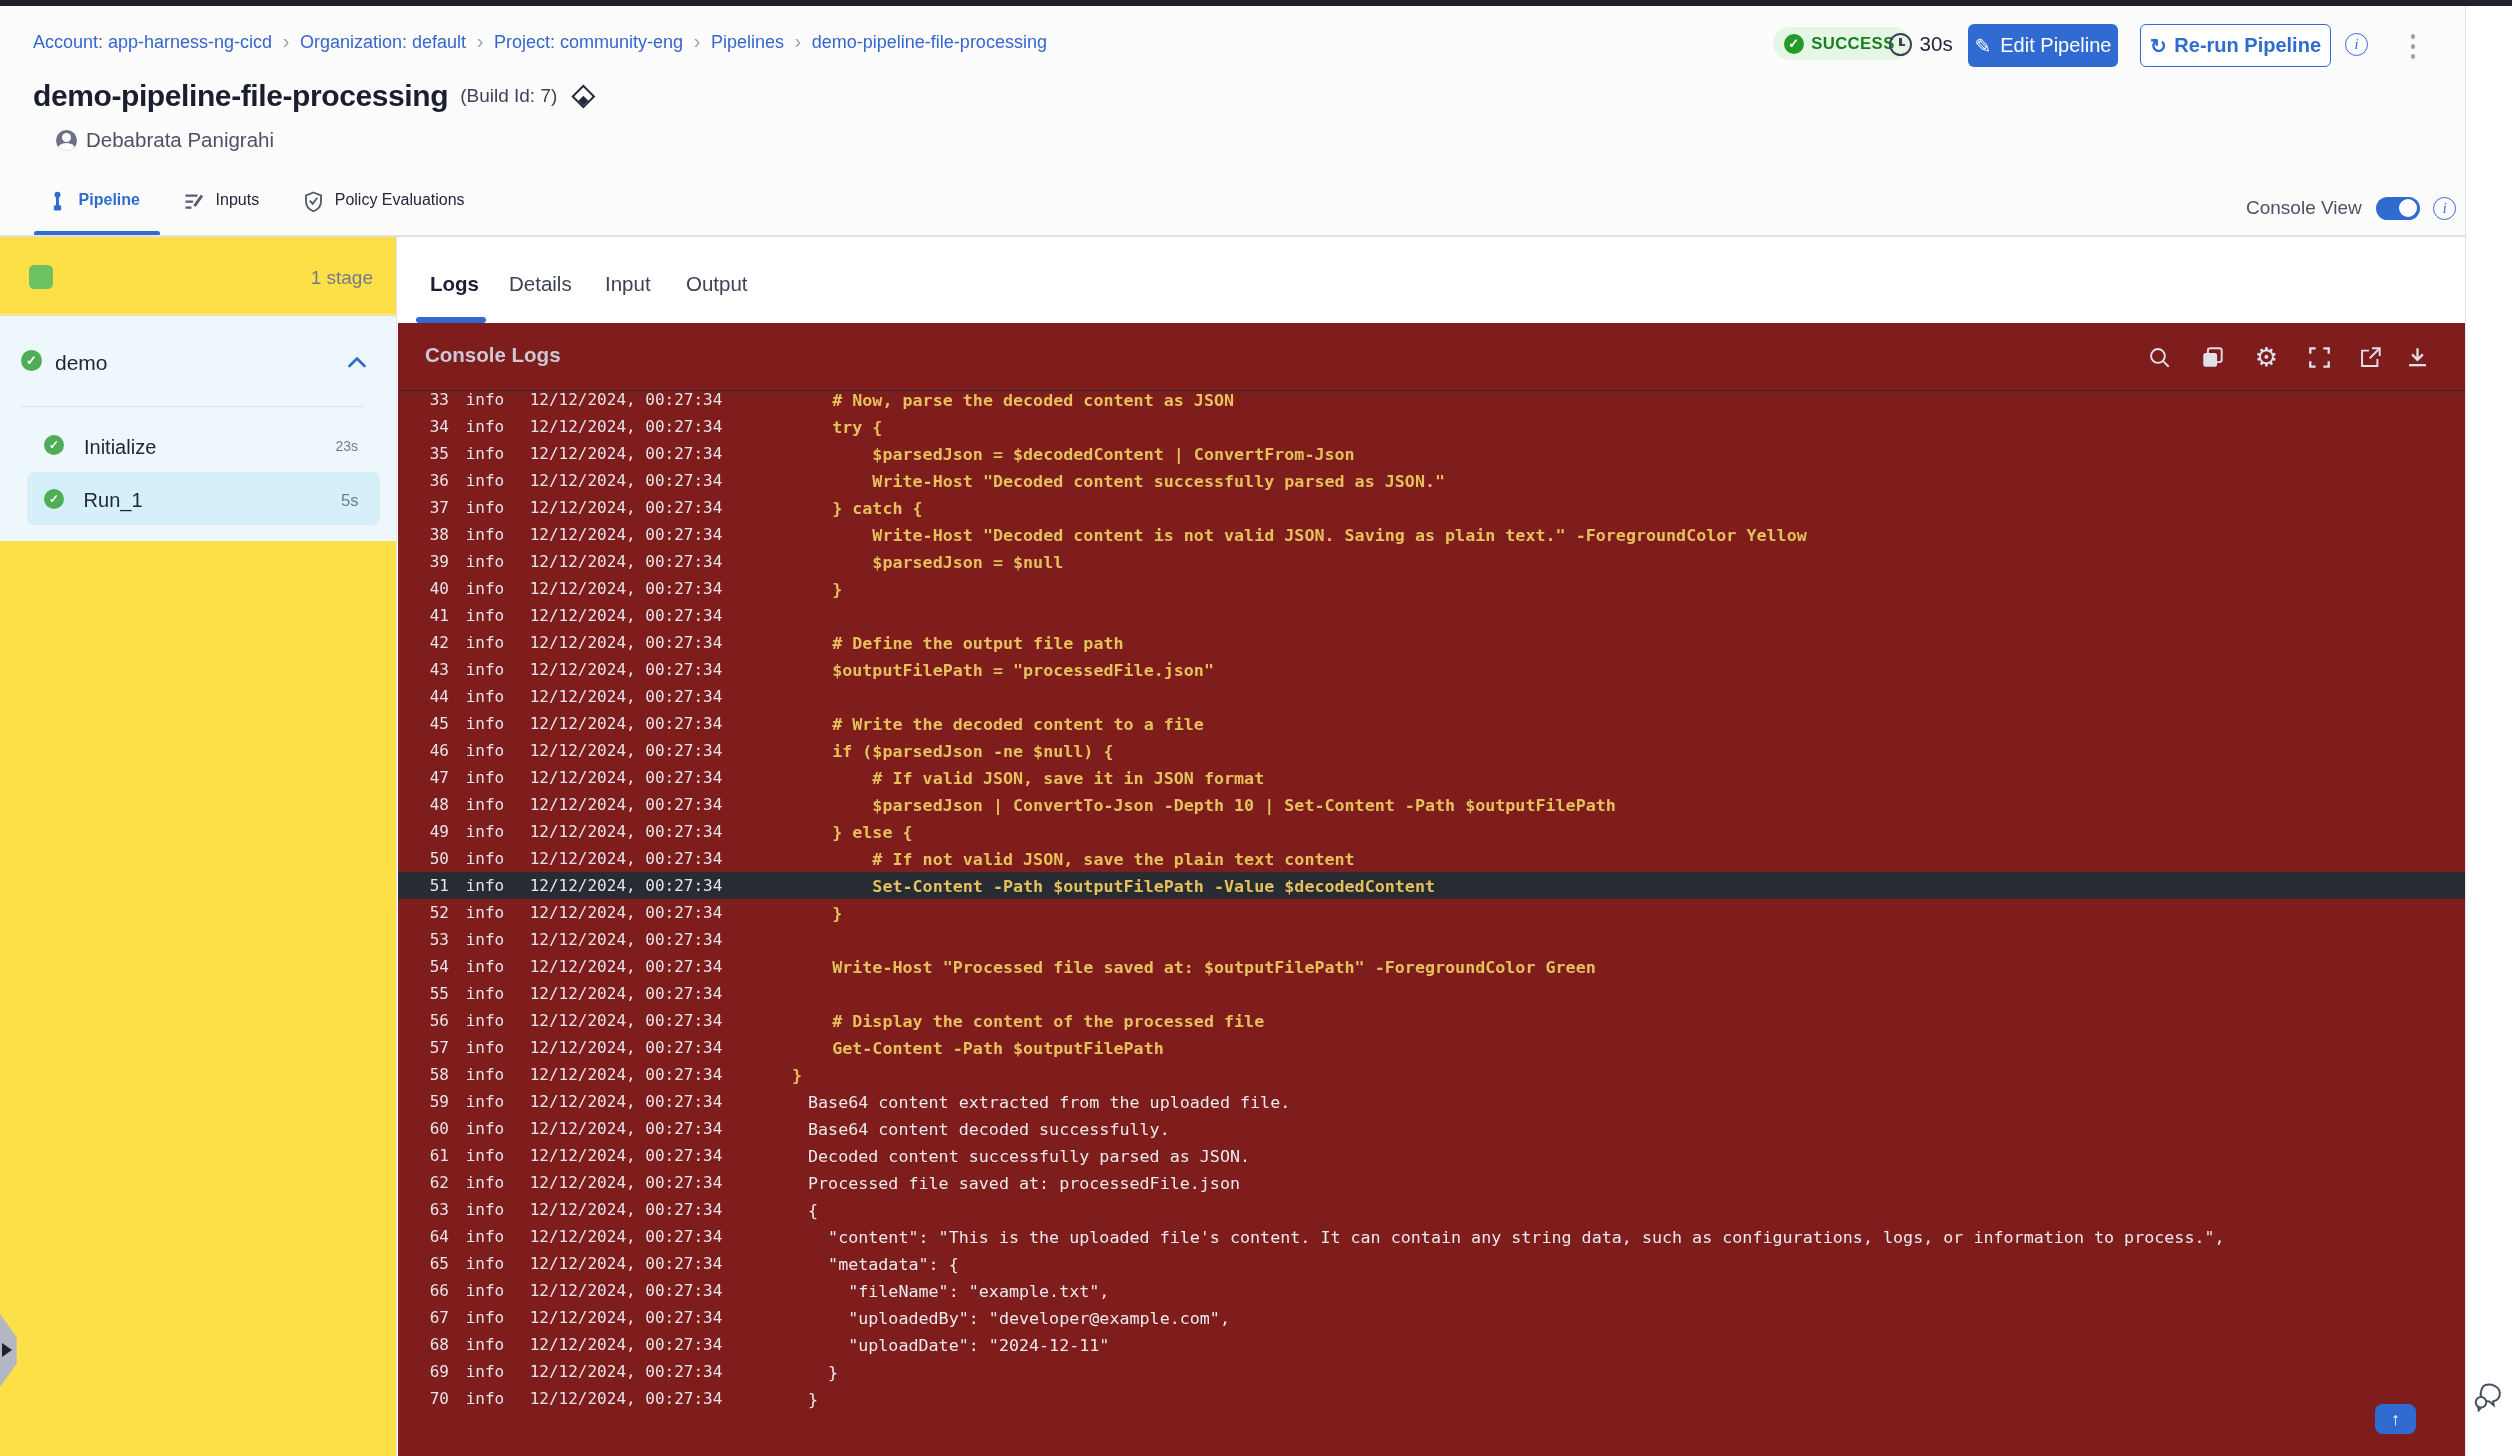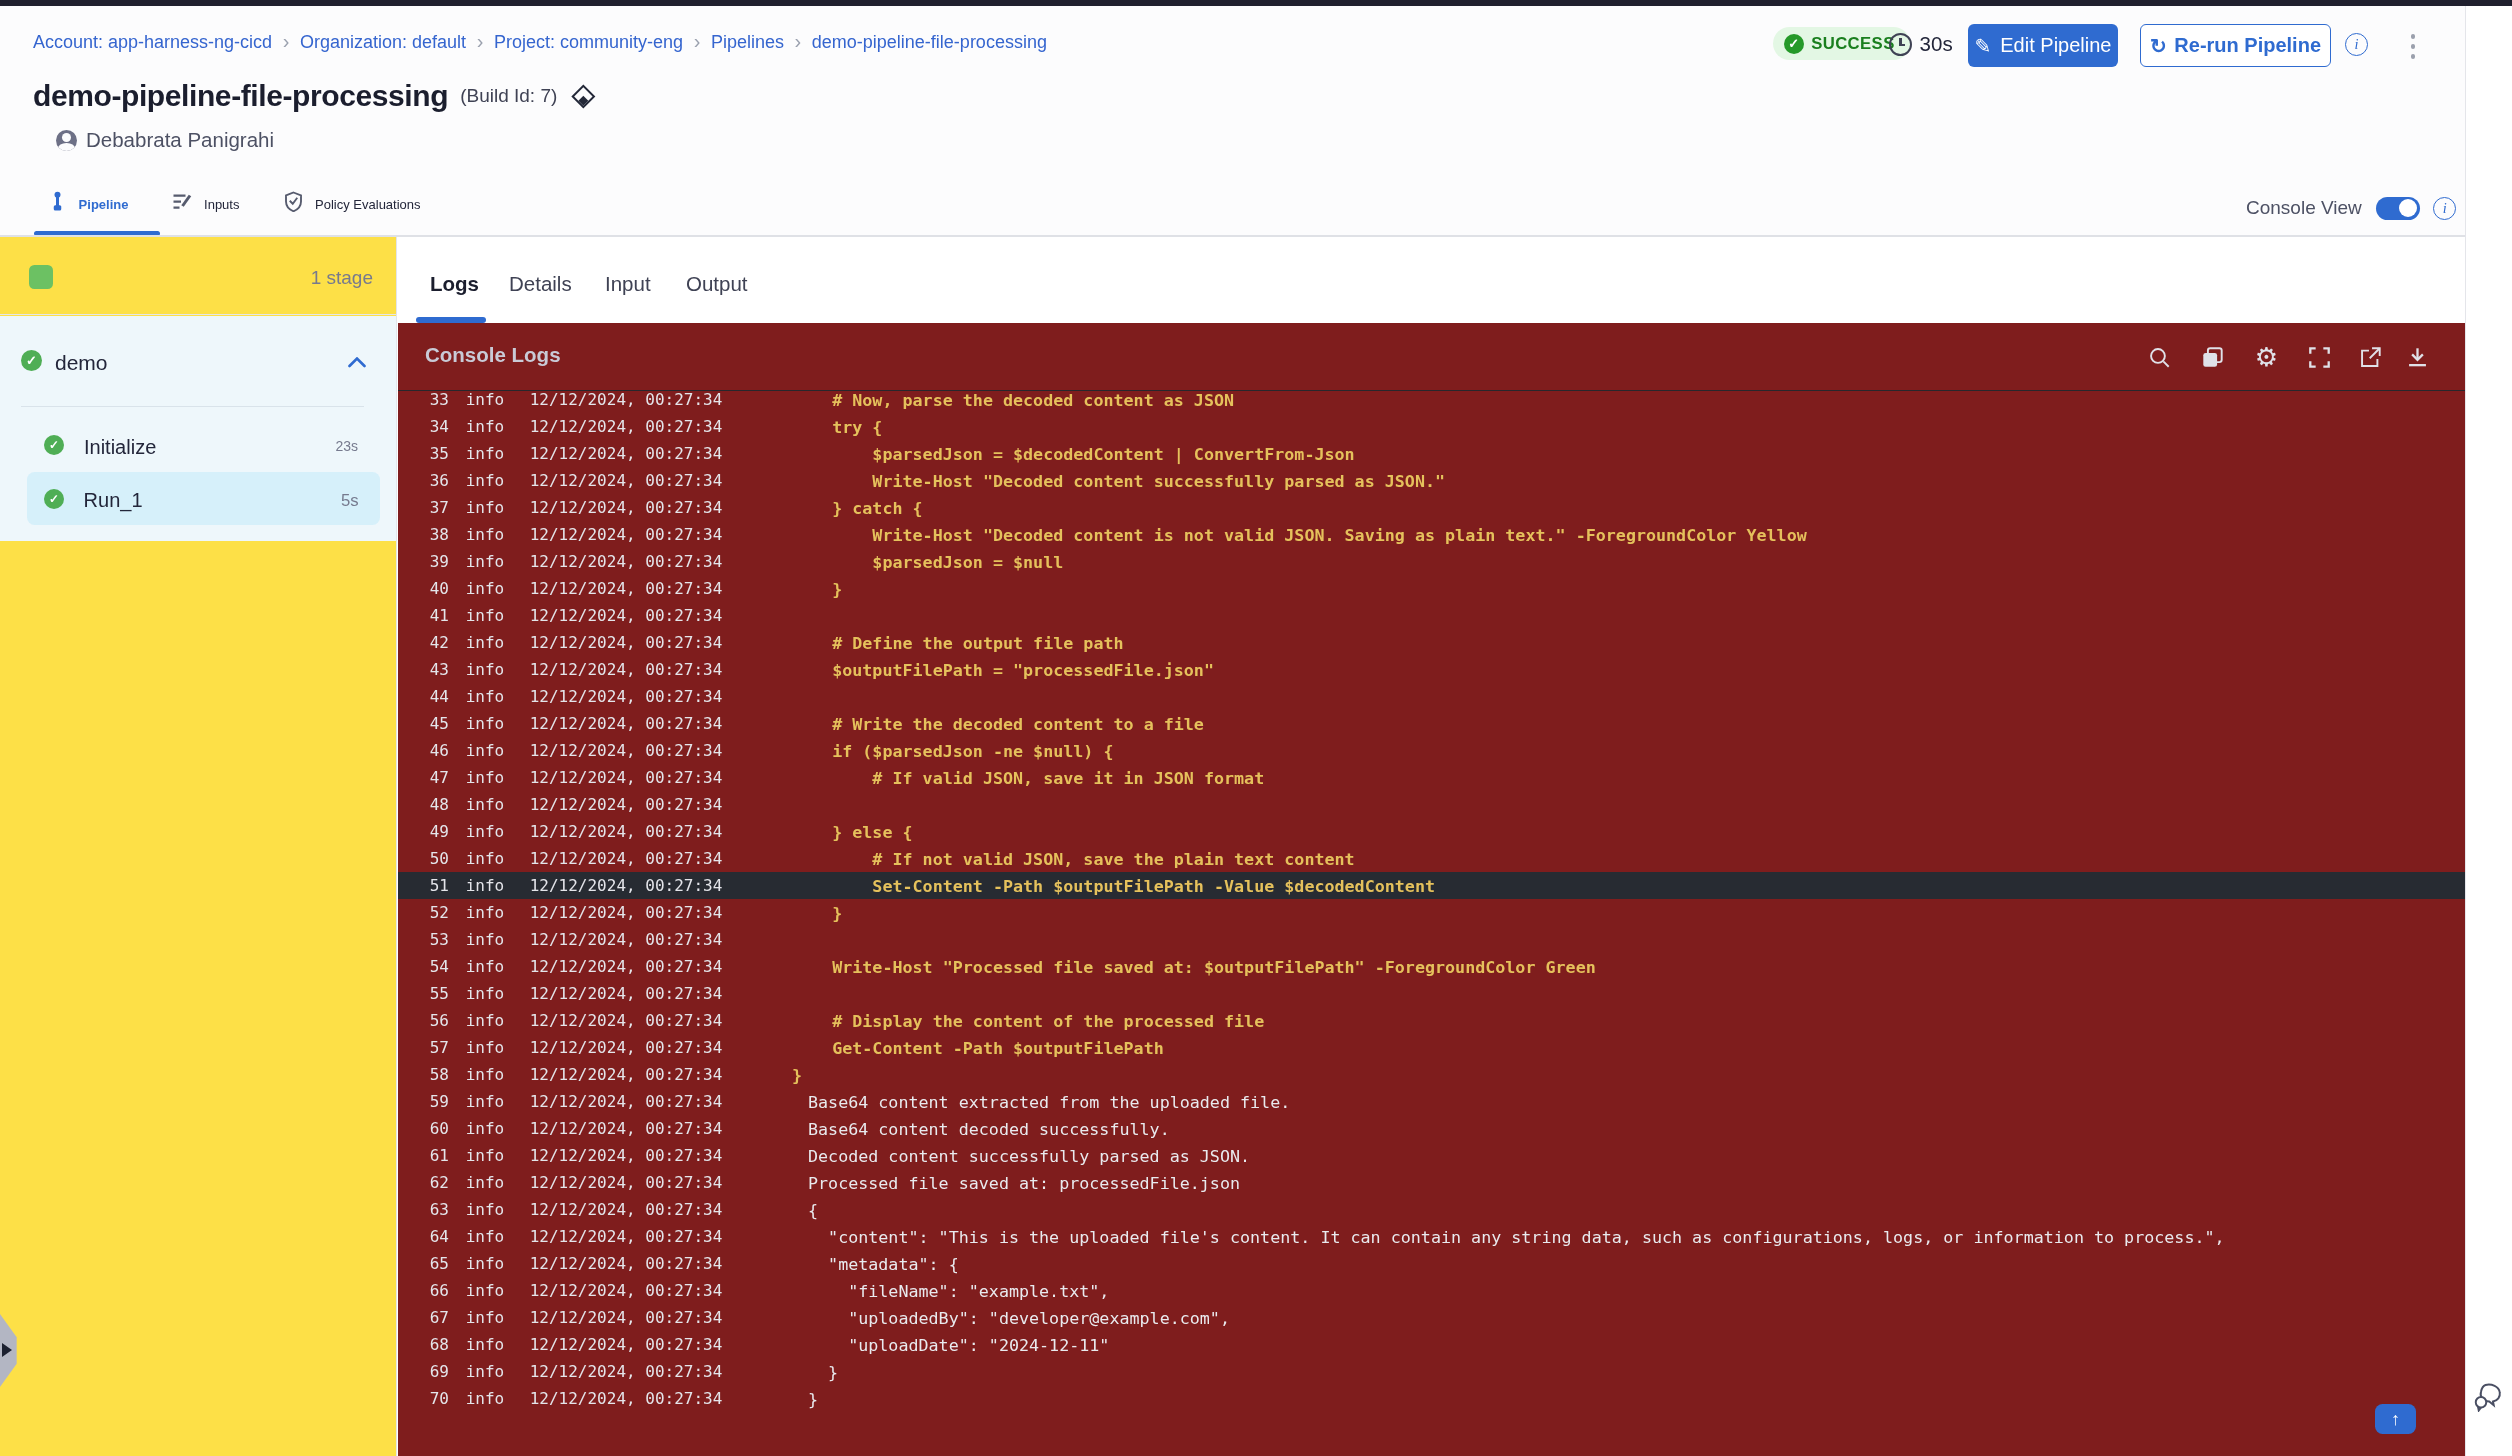--- a/index.html
+++ b/index.html
@@ -51,21 +51,21 @@
     margin-left:6px; position:relative; }
   .diamond:after { content:""; position:absolute; right:-0.8px; bottom:-0.8px; width:7.6px; height:7.6px; background:#232838; }
 
   .author-row { position:absolute; left:56px; top:122px; display:flex; align-items:center; gap:9px; }
   .person { width:21px; height:21px; border-radius:50%; background:#6d7086; position:relative; overflow:hidden; }
   .person:before { content:""; position:absolute; left:6px; top:3.8px; width:9px; height:9px; border-radius:50%; background:#fcfcfd; }
   .person:after { content:""; position:absolute; left:2.3px; top:13.7px; width:16.7px; height:10.6px; border-radius:50%; background:#fcfcfd; }
   .author-row .txt { font-size:20.5px; color:#4d5164; }
 
   .nav-tabs { position:absolute; left:47px; top:185px; display:flex; gap:44px; align-items:center; }
-  .nav-tab { display:flex; align-items:flex-end; gap:10.6px; font-size:13px; color:#23263a; cursor:pointer; }
+  .nav-tab { display:flex; align-items:flex-start; gap:10.6px; font-size:16px; color:#23263a; cursor:pointer; }
   .nav-tab.active { color:#2f6bd0; font-weight:bold; }
   .tab-underline { position:absolute; left:34px; top:225px; width:126px; height:5.3px; border-radius:3px; background:#2f6bd0; }
   .header-divider { position:absolute; left:0; top:229px; width:2512px; height:1.5px; background:#dfe1e6; }
 
   .console-view { position:absolute; left:2246px; top:191px; display:flex; align-items:flex-start; gap:13.7px; }
   .console-view .lbl { font-size:19px; color:#4d5164; }
   .toggle { width:44px; height:23px; border-radius:11.4px; background:#2f6bd0; position:relative; cursor:pointer; }
   .toggle .knob { position:absolute; right:2.3px; top:2.3px; width:18px; height:18px; border-radius:50%; background:#ffffff; }
 
   
@@ -399,20 +399,21 @@
       <div class="lrow">
         <span class="ln">47</span>
         <span class="lv">info</span>
         <span class="ts">12/12/2024, 00:27:34</span>
         <span class="msg code">        # If valid JSON, save it in JSON format</span>
       </div>
       <div class="lrow">
         <span class="ln">48</span>
         <span class="lv">info</span>
         <span class="ts">12/12/2024, 00:27:34</span>
+        <span class="msg code">        $parsedJson | ConvertTo-Json -Depth 10 | Set-Content -Path $outputFilePath</span>
       </div>
       <div class="lrow">
         <span class="ln">49</span>
         <span class="lv">info</span>
         <span class="ts">12/12/2024, 00:27:34</span>
         <span class="msg code">    } else {</span>
       </div>
       <div class="lrow">
         <span class="ln">50</span>
         <span class="lv">info</span>

